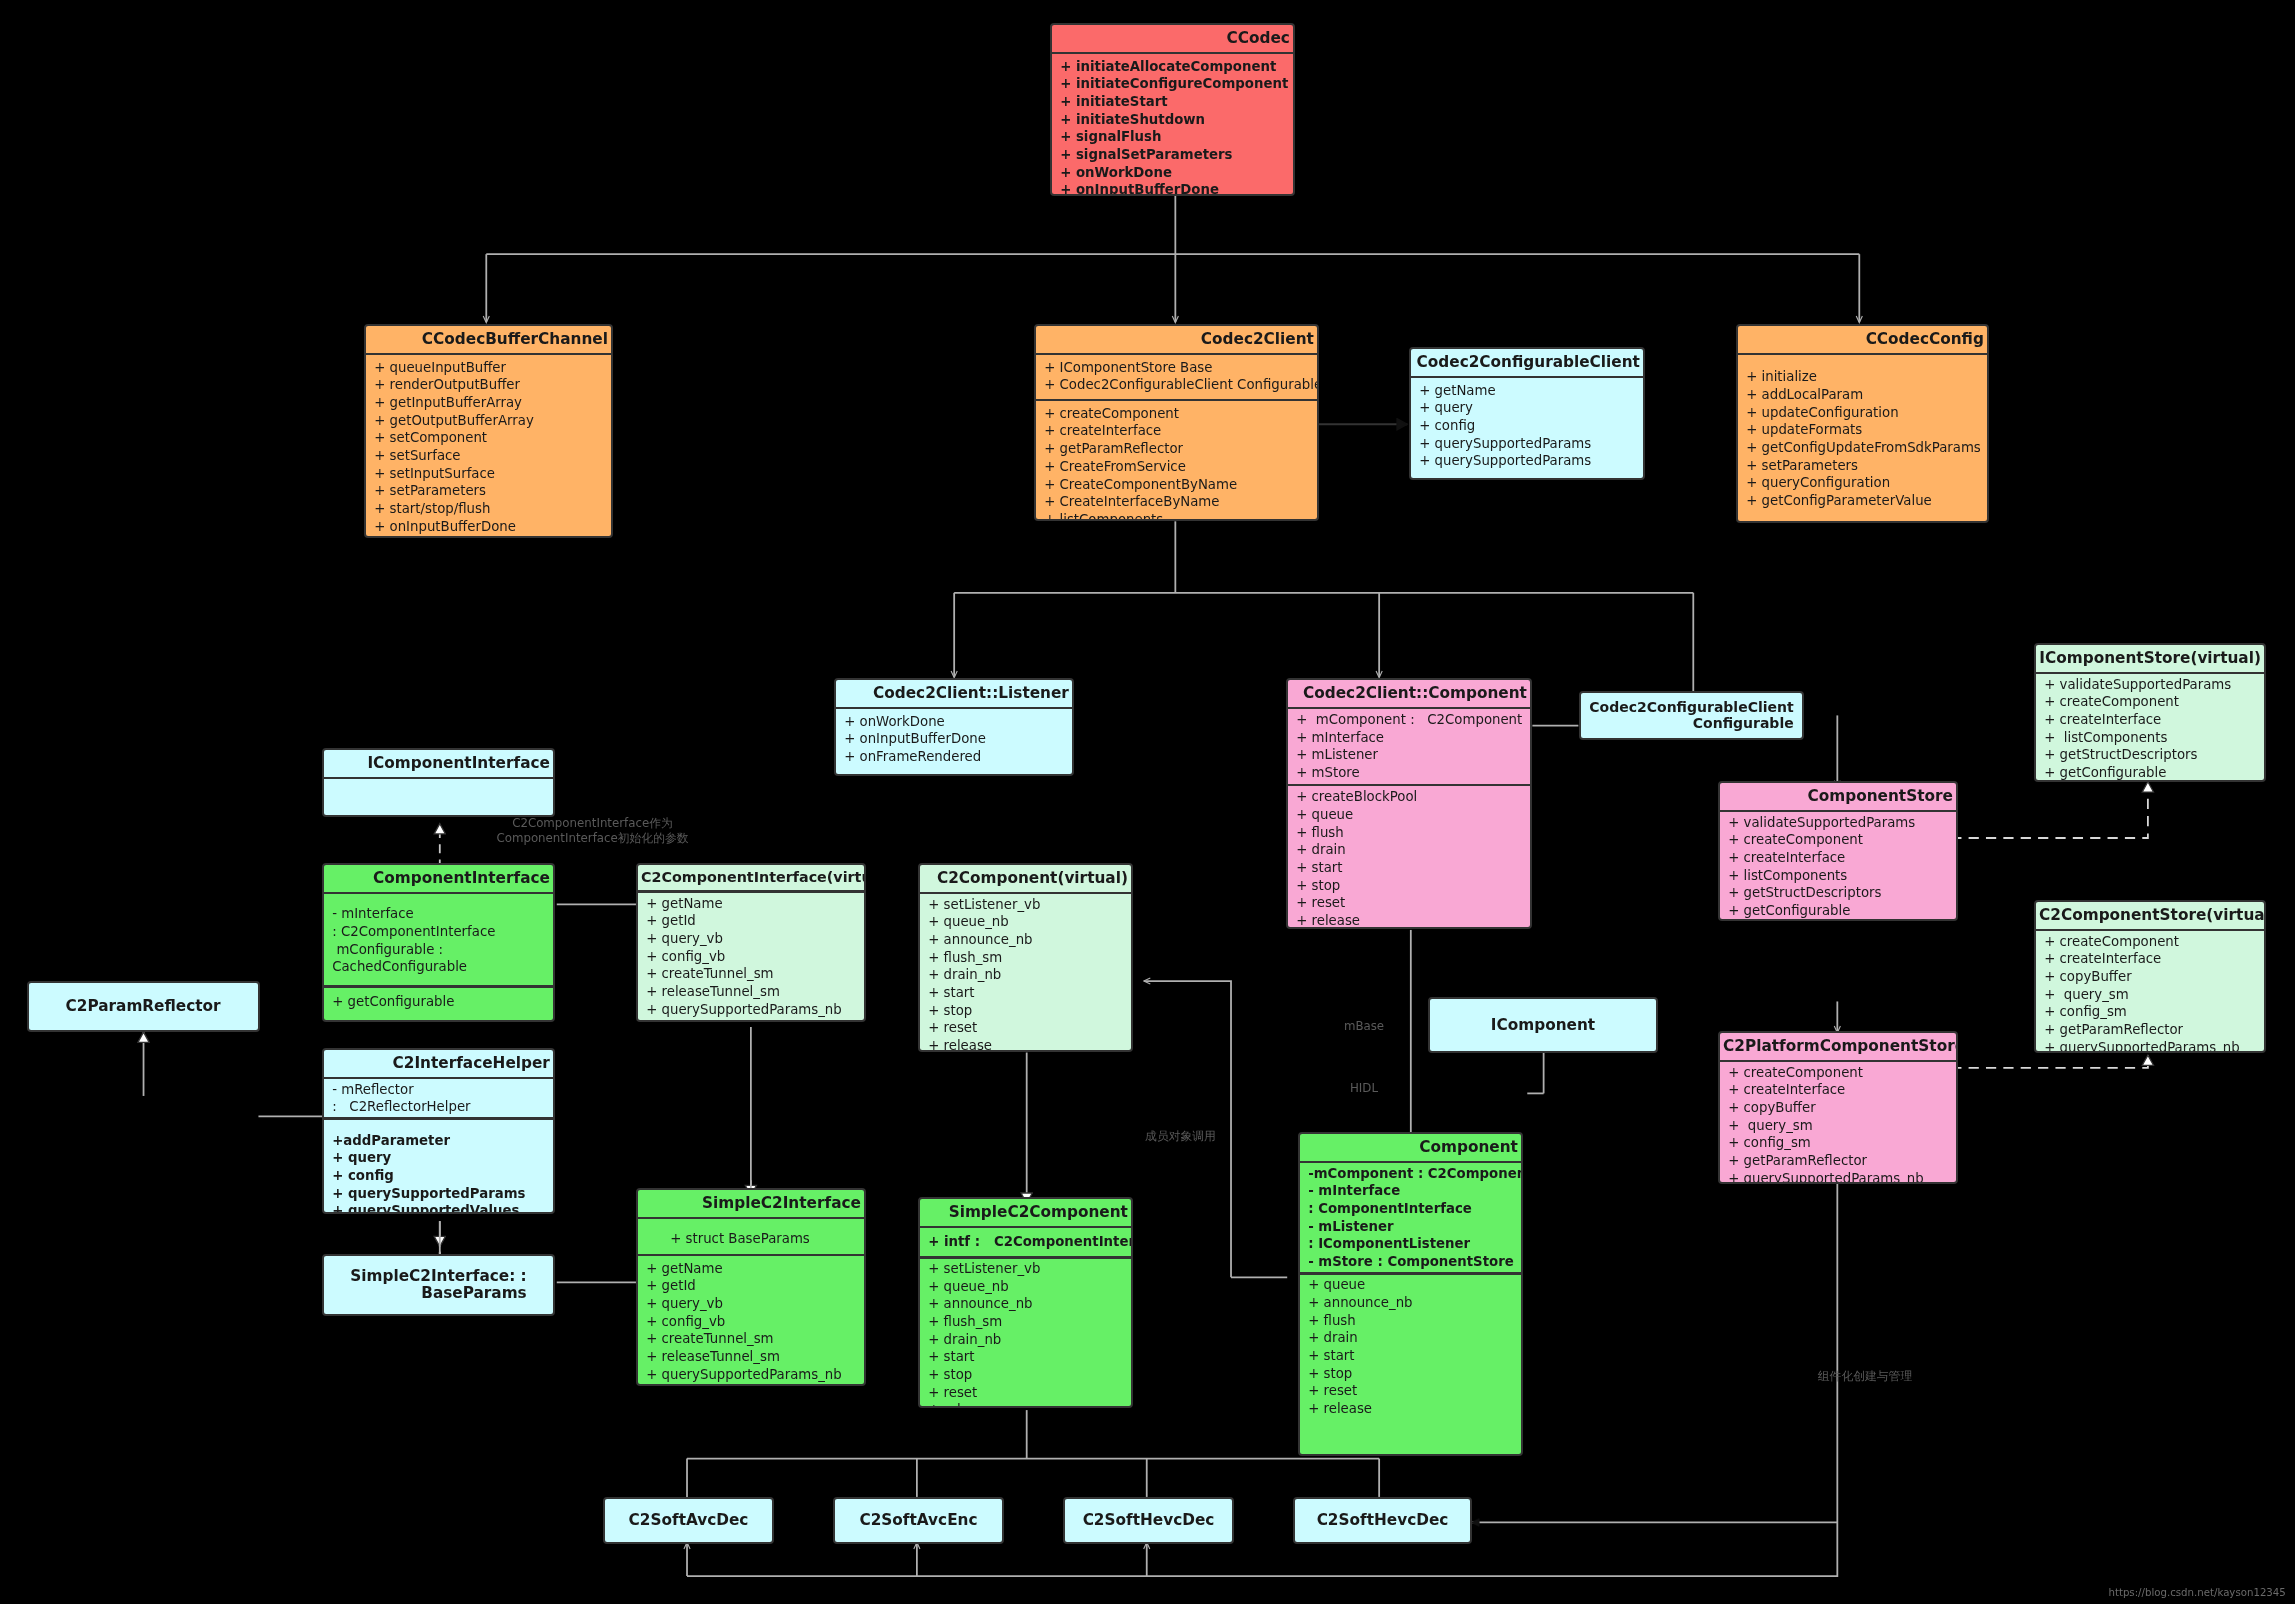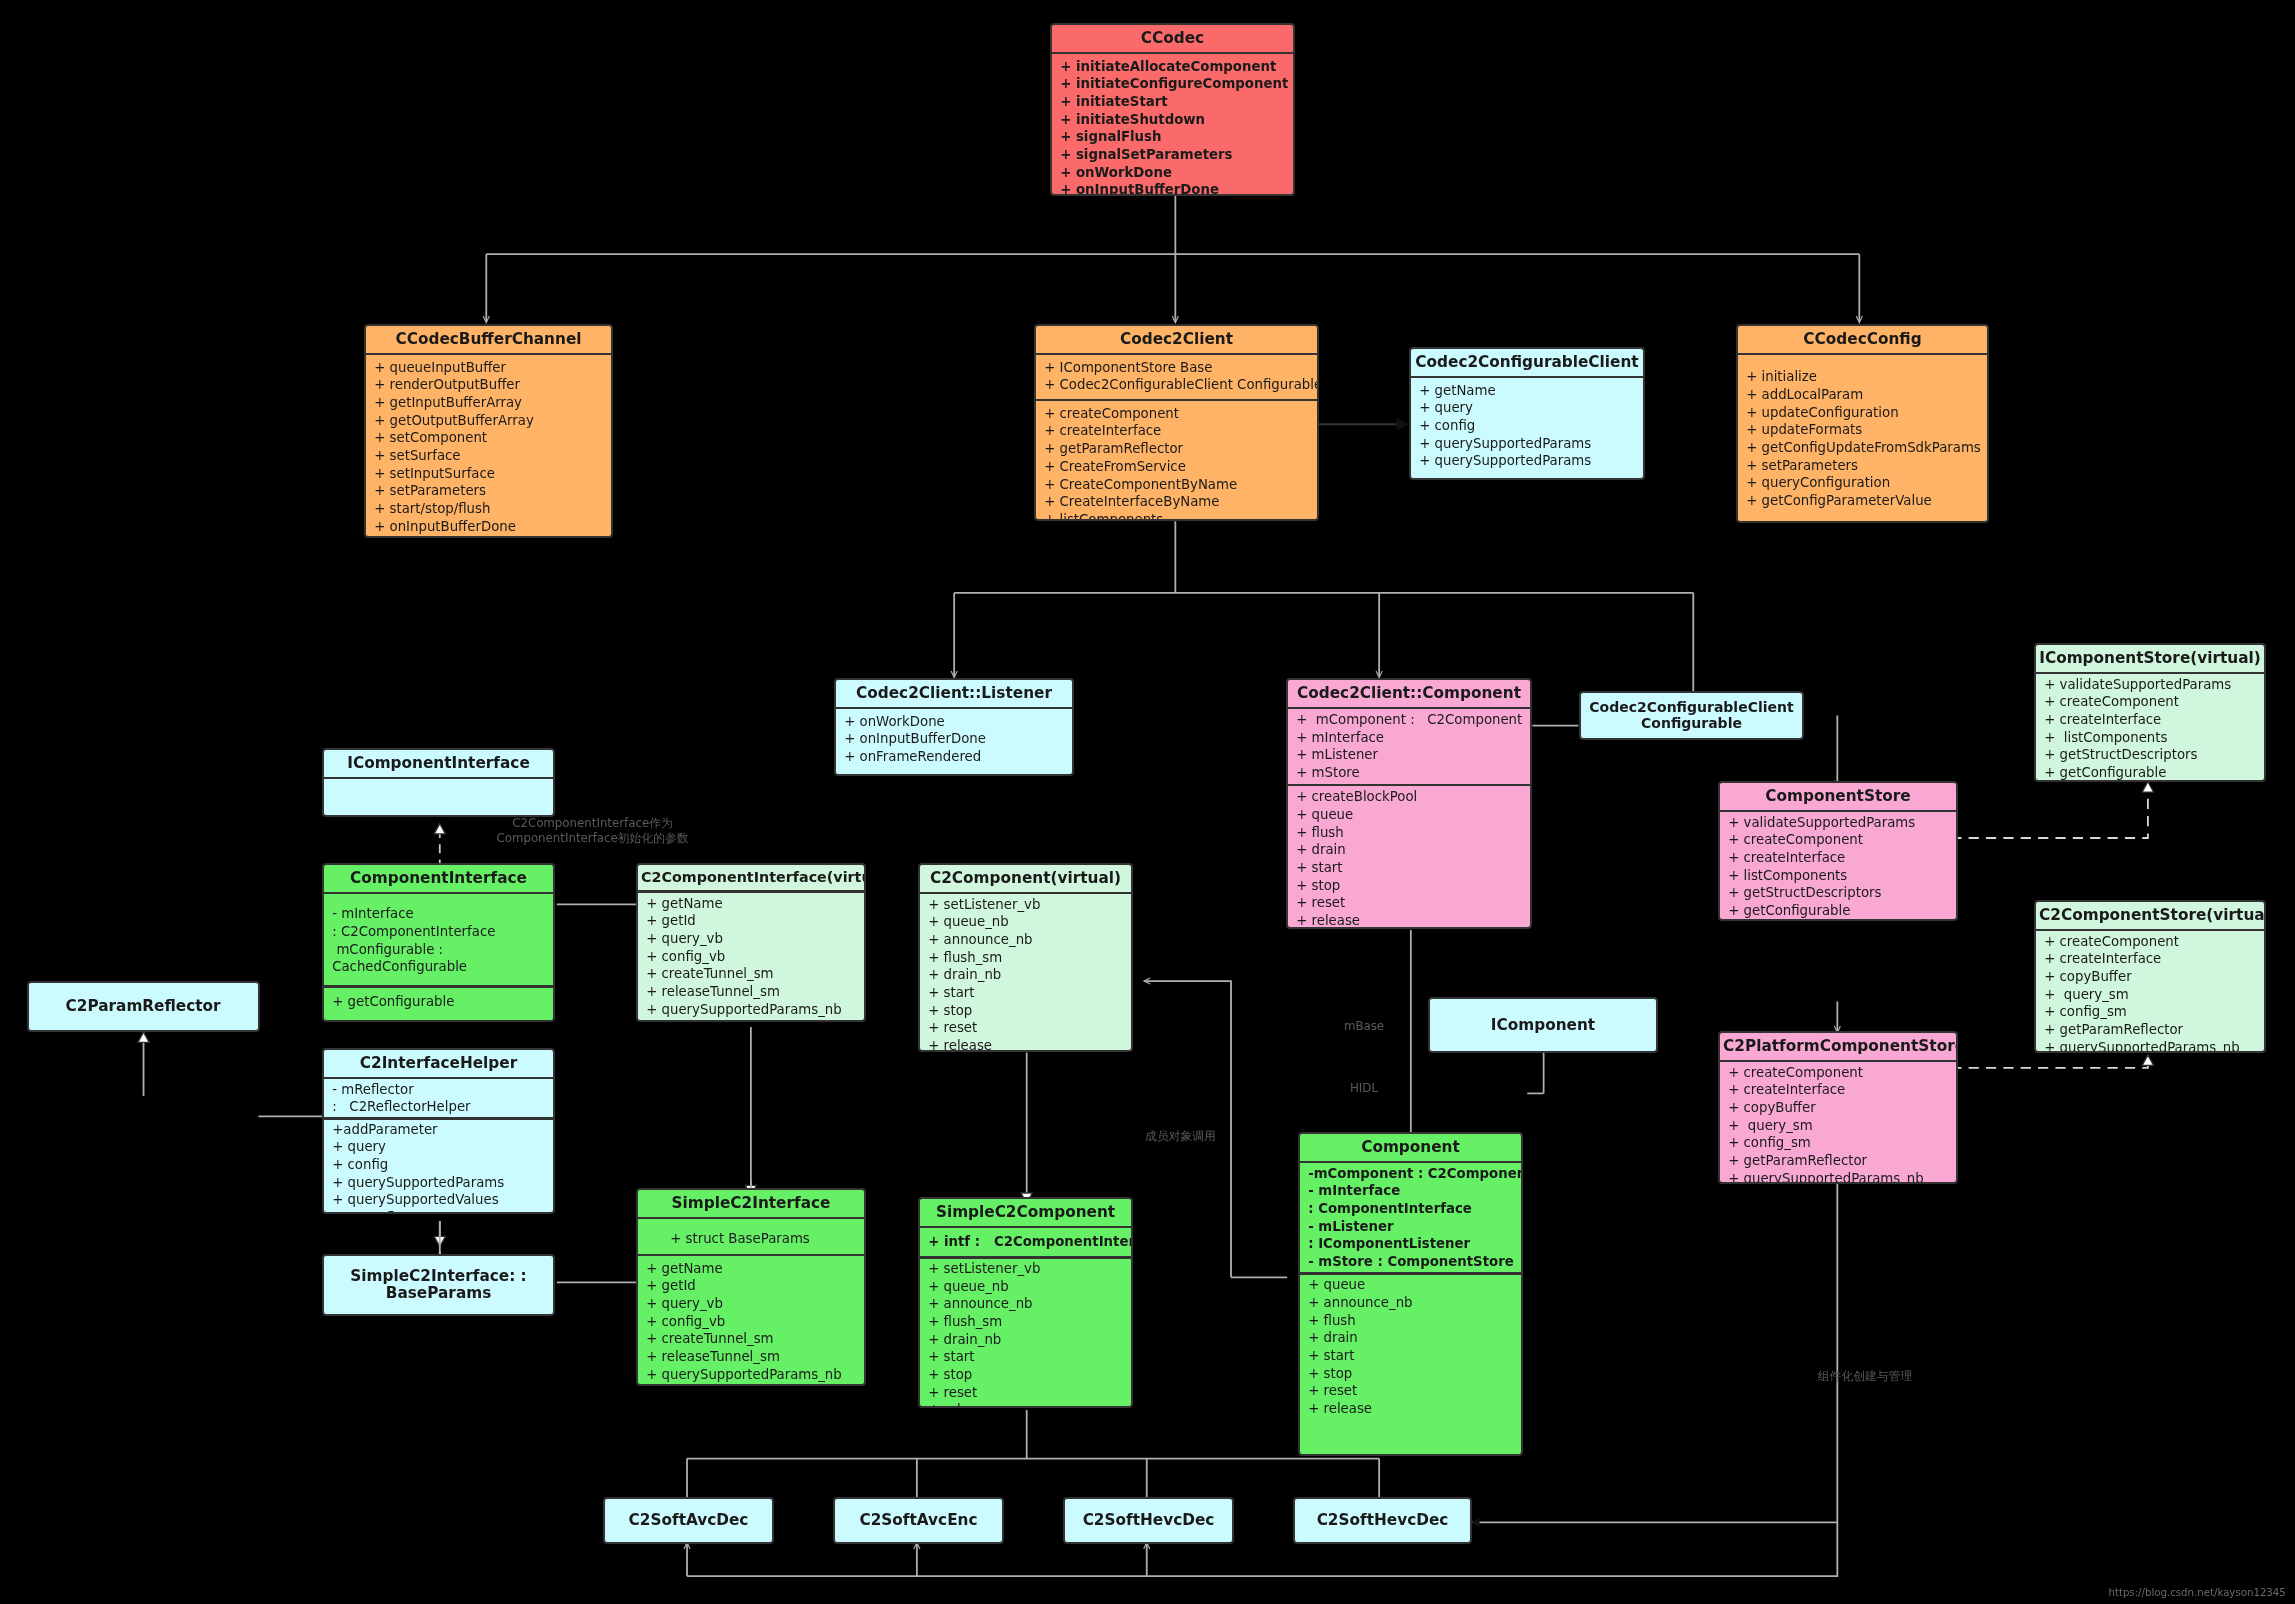--- a/index.html
+++ b/index.html
@@ -15,21 +15,21 @@
     box-sizing:border-box;
     border:2.6px solid #333;
     border-radius:4.1px;
     background:#ffb366;
     color:#1a1a1a;
     overflow:hidden;
     z-index:5;
   }
   .cls .title{
     font-weight:bold;
-    text-align:center;
+    text-align:right;
     padding:4.6px 3.1px 5.1px 3.1px;
     font-size:15.3px;
     line-height:1.1;
     white-space:pre-line;
   }
   .cls .sep{height:2.6px;background:#333;}
   .cls .sect{padding:3.6px 5.1px 4.6px 8.2px;}
   .cls .sect .row{
     font-size:13.3px;
     line-height:1.33;
@@ -418,21 +418,21 @@
 
 
   <div class="cls cyan" style="left:322px;top:1048px;width:233px;height:166px;">
     <div class="title">C2InterfaceHelper</div>
     <div class="sep"></div>
     <div class="sect" style="padding-top:1.5px;padding-bottom:1px;">
       <div class="row">- mReflector</div>
       <div class="row">:   C2ReflectorHelper</div>
     </div>
     <div class="sep"></div>
-    <div class="sect" style="padding-top:1px;">
+    <div class="sect" style="padding-top:12px;font-weight:bold;">
       <div class="row">+addParameter</div>
       <div class="row">+ query</div>
       <div class="row">+ config</div>
       <div class="row">+ querySupportedParams</div>
       <div class="row">+ querySupportedValues</div>
       <div class="row">+ getReflector</div>
     </div>
   </div>
 
   <div class="cls cyan plain" style="left:322px;top:1254px;width:233px;height:62px;">

